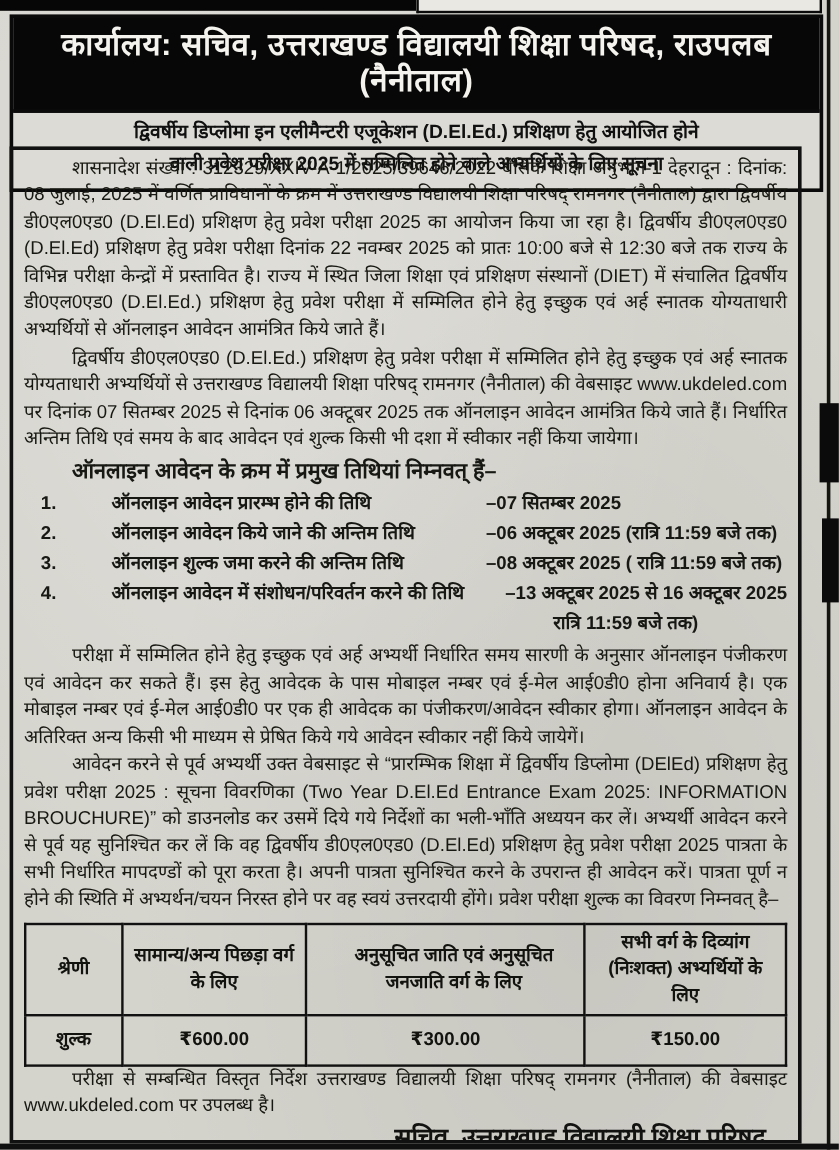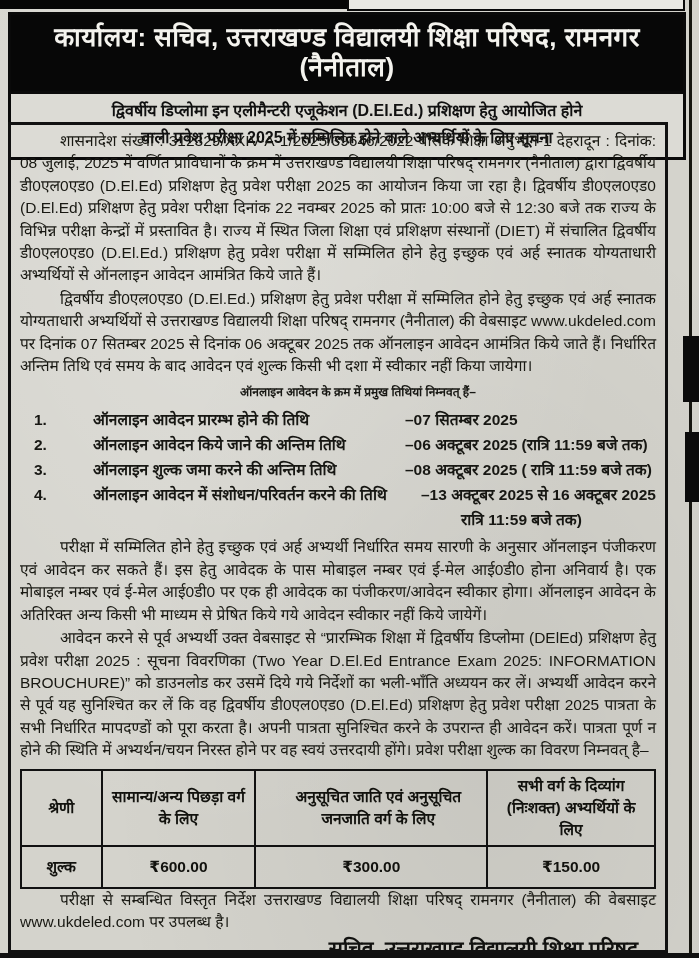--- a/index.html
+++ b/index.html
@@ -44,21 +44,21 @@
   
   .main-box{
     position:absolute;left:8px;top:122px;width:660px;height:831px;box-sizing:border-box;
     border:3px solid #111;background:transparent;overflow:hidden;
     padding:5px 9px 0 9px;
   }
   .para{
     margin:0 0 1px 0;font-size:15.5px;line-height:22.4px;
     text-align:justify;text-indent:40px;color:#181812;
   }
-  .intro-line{margin:4px 0 4px 0;font-size:12px;line-height:22px;text-indent:40px;font-weight:700;text-align:center;}
+  .intro-line{margin:4px 0 4px 0;font-size:18px;line-height:22px;text-indent:40px;font-weight:700;}
 
   .date-list{margin:2px 0 4px 0;font-weight:700;font-size:15.5px;}
   .dl-row{display:flex;line-height:25px;}
   .dl-no{width:24px;padding-left:14px;flex:none;}
   .dl-label{width:312px;flex:none;margin-left:35px;}
   .dl-val{flex:1;}
   .dl-val2{padding-left:40px;}
 
   .fee-table{
     border-collapse:collapse;margin:7px auto 0 auto;
@@ -87,21 +87,21 @@
 <div class="paper">
 
   <div class="top-artifact-left"></div>
   <div class="top-artifact-right"></div>
   <div class="right-edge-line"></div>
   <div class="right-block-1"></div>
   <div class="right-block-2"></div>
   <div class="bottom-artifact"></div>
 
   <div class="head-box">
-    <div class="head-bar">कार्यालय: सचिव, उत्तराखण्ड विद्यालयी शिक्षा परिषद, रामनगर (नैनीताल)</div>
+    <div class="head-bar">कार्यालय: सचिव, उत्तराखण्ड विद्यालयी शिक्षा परिषद, राउपलब (नैनीताल)</div>
     <div class="sub-title">
       <div>द्विवर्षीय डिप्लोमा इन एलीमैन्टरी एजूकेशन (D.El.Ed.) प्रशिक्षण हेतु आयोजित होने</div>
       <div>वाली प्रवेश परीक्षा 2025 में सम्मिलित होने वाले अभ्यर्थियों के लिए सूचना</div>
     </div>
   </div>
 
   <div class="main-box">
 
     <p class="para"><span>शासनादेश संख्या : </span><span class="bold">312329/XXIV-A-1/2025/39646/2022</span><span> बेसिक शिक्षा अनुभाग-1 देहरादून : दिनांक: </span><span class="bold">08 जुलाई, 2025</span><span> में वर्णित प्राविधानों के क्रम में उत्तराखण्ड विद्यालयी शिक्षा परिषद् रामनगर (नैनीताल) द्वारा द्विवर्षीय डी0एल0एड0 (D.El.Ed) प्रशिक्षण हेतु प्रवेश परीक्षा 2025 का आयोजन किया जा रहा है। द्विवर्षीय डी0एल0एड0 (D.El.Ed) प्रशिक्षण हेतु प्रवेश परीक्षा </span><span class="bold">दिनांक 22 नवम्बर 2025 को प्रातः 10:00 बजे से 12:30 बजे तक</span><span> राज्य के विभिन्न परीक्षा केन्द्रों में प्रस्तावित है। राज्य में स्थित जिला शिक्षा एवं प्रशिक्षण संस्थानों (DIET) में संचालित द्विवर्षीय डी0एल0एड0 (D.El.Ed.) प्रशिक्षण हेतु प्रवेश परीक्षा में सम्मिलित होने हेतु इच्छुक एवं अर्ह स्नातक </span><span class="bold">योग्यताधारी अभ्यर्थियों से ऑनलाइन आवेदन आमंत्रित किये जाते हैं।</span></p>
 

